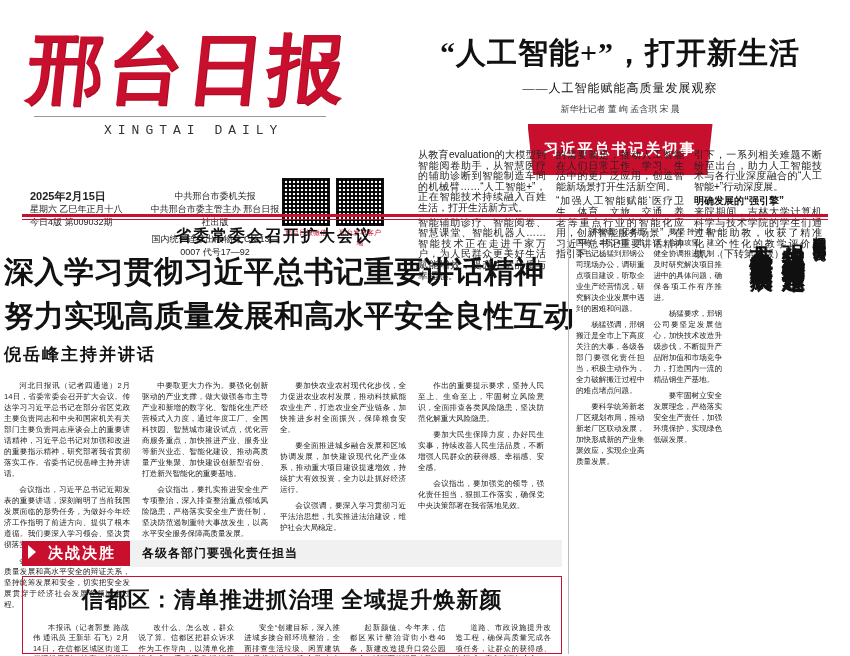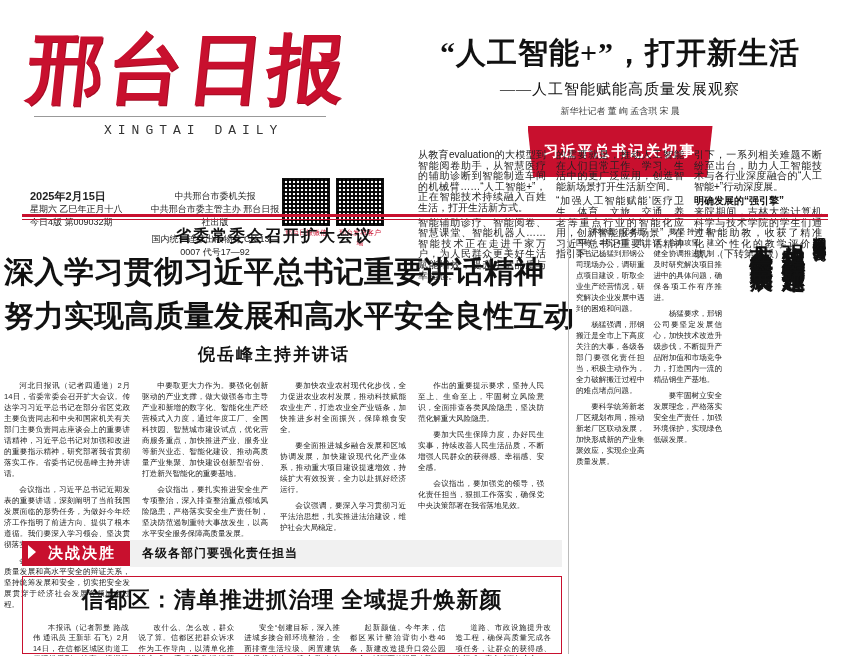--- a/index.html
+++ b/index.html
@@ -54,21 +54,21 @@
   .qr-cap{font-size:7px;text-align:center;color:#c8102e;width:48px;margin-top:2px;}
 
   .headright{
     position:absolute;left:418px;top:34px;width:404px;
   }
   .lead-title{
     font-size:30px;font-weight:bold;letter-spacing:1px;color:#111;
     text-align:center;line-height:38px;white-space:nowrap;
   }
   .lead-sub{
-    margin-top:8px;font-size:15px;text-align:center;color:#111;letter-spacing:1px;
+    margin-top:8px;font-size:12px;text-align:center;color:#111;letter-spacing:1px;
   }
   .lead-byline{
     margin-top:6px;font-size:9px;text-align:center;color:#444;
   }
   .ribbon{
     margin-top:8px;display:flex;align-items:center;justify-content:center;
   }
   .ribbon .bar{
     background:#c8102e;color:#fff;font-size:15px;font-weight:bold;
     padding:16px 16px;letter-spacing:2px;
@@ -102,21 +102,21 @@
   .main{position:absolute;left:4px;top:0;width:540px;}
   .kicker{
     text-align:center;font-size:16px;font-weight:bold;letter-spacing:2px;
     color:#111;margin-top:2px;
   }
   .mainhead{
     text-align:center;font-size:30px;font-weight:bold;line-height:38px;
     color:#111;letter-spacing:0px;margin-top:6px;white-space:nowrap;
   }
   .mainsub{
-    text-align:center;font-size:17px;font-weight:bold;margin-top:8px;letter-spacing:2px;
+    text-align:left;font-size:17px;font-weight:bold;margin-top:8px;letter-spacing:2px;
   }
   .artcols{
     margin-top:14px;display:flex;gap:12px;
   }
   .artcols .c{
     flex:1;font-size:7.6px;line-height:11px;text-align:justify;color:#222;
     font-family:"Liberation Sans",sans-serif;
   }
   .artcols .c p{margin:0 0 5px 0;text-indent:2em;}
 

